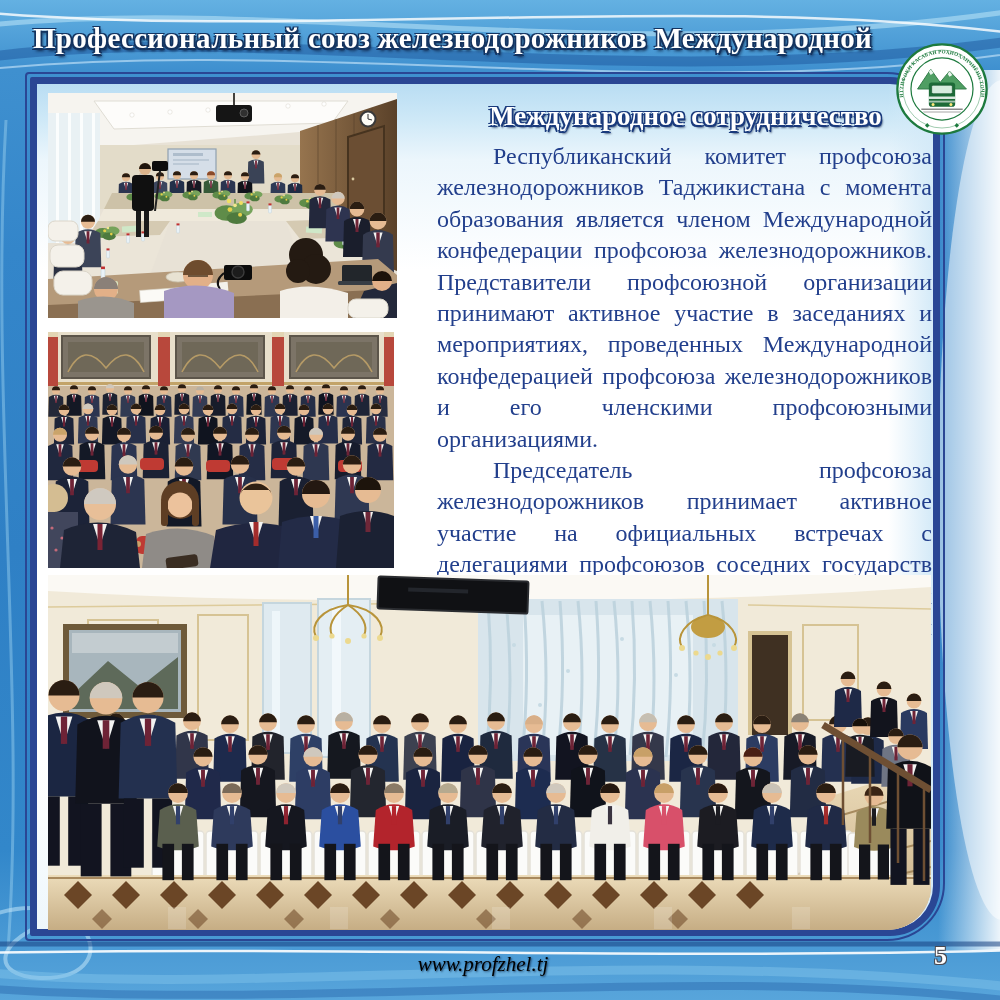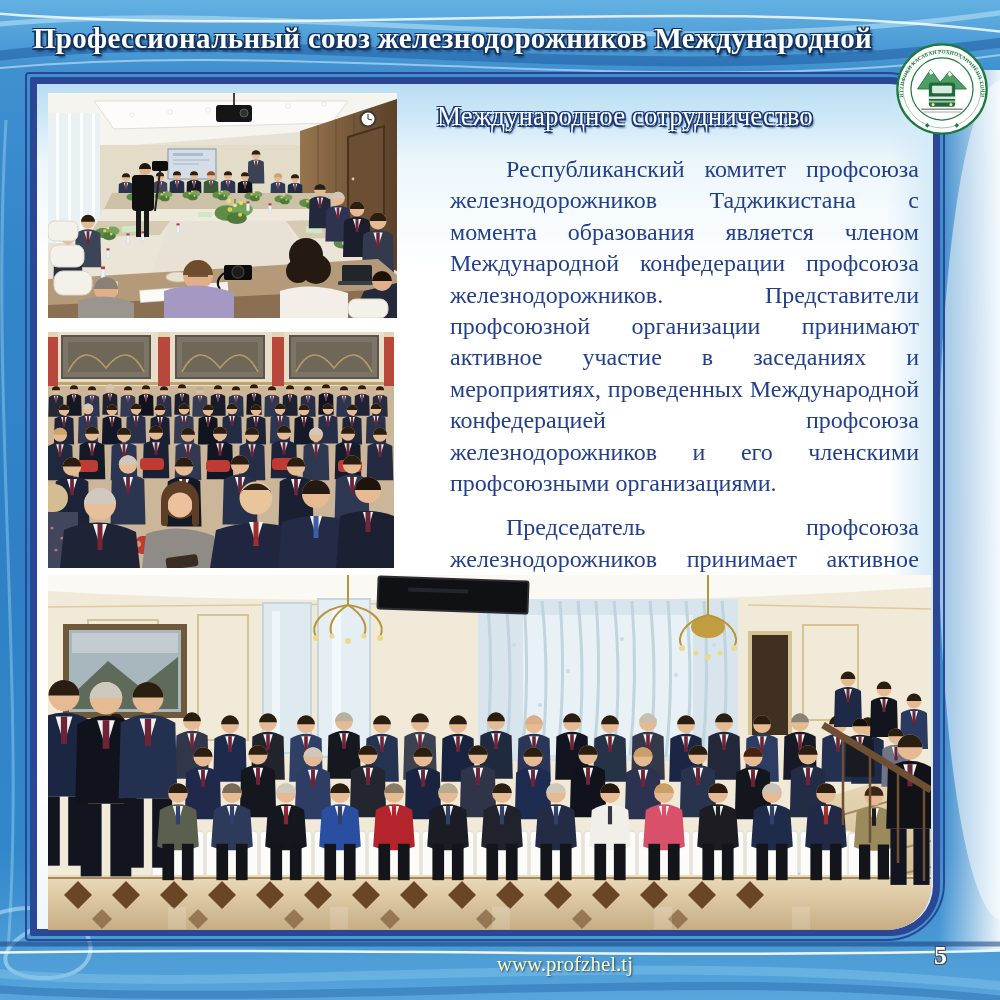--- a/index.html
+++ b/index.html
@@ -29,33 +29,33 @@
       linear-gradient(180deg,#b9ddf3 0%,#cde8f7 4%,#ecf6fc 9%,#ffffff 22%,#ffffff 80%,#eef7fc 100%);
   }
   .photo{position:absolute;z-index:2;overflow:hidden;}
   #photo1{left:48px;top:93px;width:349px;height:225px;}
   #photo2{left:48px;top:332px;width:346px;height:236px;}
   #photo3{left:48px;top:575px;width:883px;height:355px;border-radius:0 0 44px 0;}
   .photo svg{display:block;width:100%;height:100%;}
   figure{margin:0;}
   .section-heading{
     position:absolute;left:437px;top:101px;width:497px;z-index:2;
-    text-align:left;font-size:27px;font-weight:normal;color:#ffffff;
+    text-align:center;font-size:27px;font-weight:bold;color:#ffffff;
     text-shadow:-1.5px -1.5px 0 #1a3a7c,1.5px -1.5px 0 #1a3a7c,-1.5px 1.5px 0 #1a3a7c,
                 1.5px 1.5px 0 #1a3a7c,2px 3px 2px rgba(12,30,70,.65);
   }
   .body-text{
     position:absolute;left:437px;top:141px;width:495px;z-index:2;
     font-size:24px;line-height:31.4px;color:#223f8c;text-align:justify;
   }
-  .body-text p{margin:13px;text-indent:56px;}
+  .body-text p{margin:0;text-indent:56px;}
   .logo{position:absolute;left:895px;top:42px;width:94px;height:94px;z-index:3;}
   .footer-url{
-    position:absolute;left:333px;top:952px;width:300px;z-index:2;text-align:right;
-    font-size:21px;color:#fef9c3;text-shadow:1px 1px 2px rgba(10,30,60,.7);
+    position:absolute;left:333px;top:952px;width:300px;z-index:2;text-align:center;
+    font-size:21px;color:#000000;text-shadow:1px 1px 2px rgba(10,30,60,.7);font-style:italic;
   }
   .page-number{
     position:absolute;left:934px;top:941px;z-index:2;font-size:26px;font-weight:bold;color:#ffffff;
     text-shadow:-1px -1px 0 #4a4a52,1px -1px 0 #4a4a52,-1px 1px 0 #4a4a52,1px 1px 0 #4a4a52;
   }
 </style>
 </head>
 <body>
 
 <svg width="0" height="0" style="position:absolute" aria-hidden="true">

